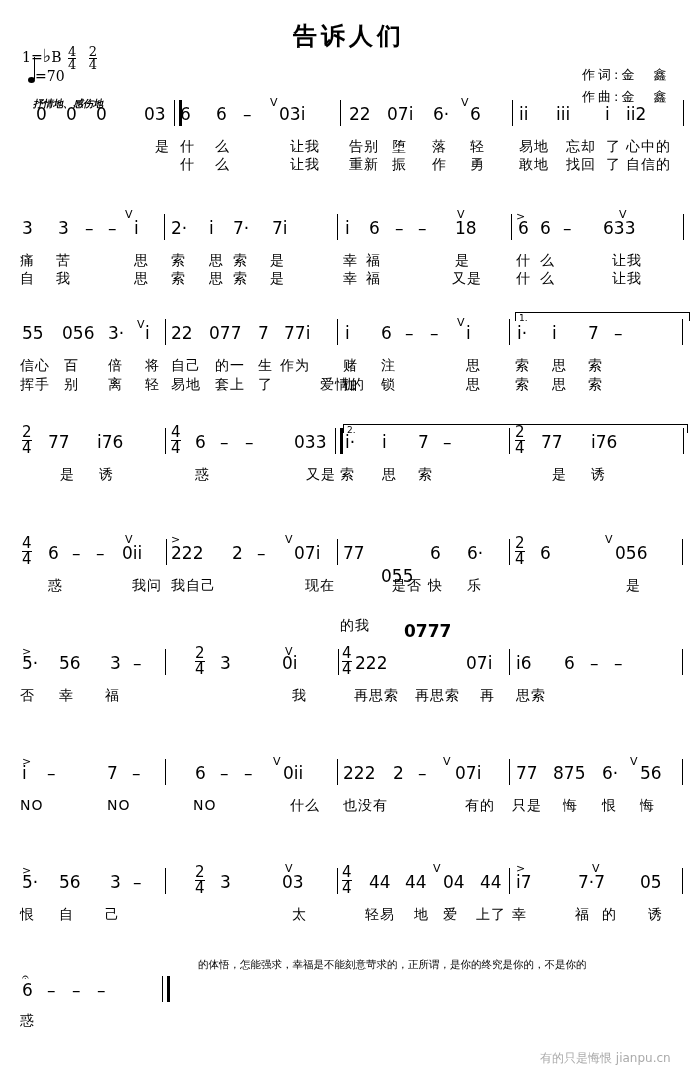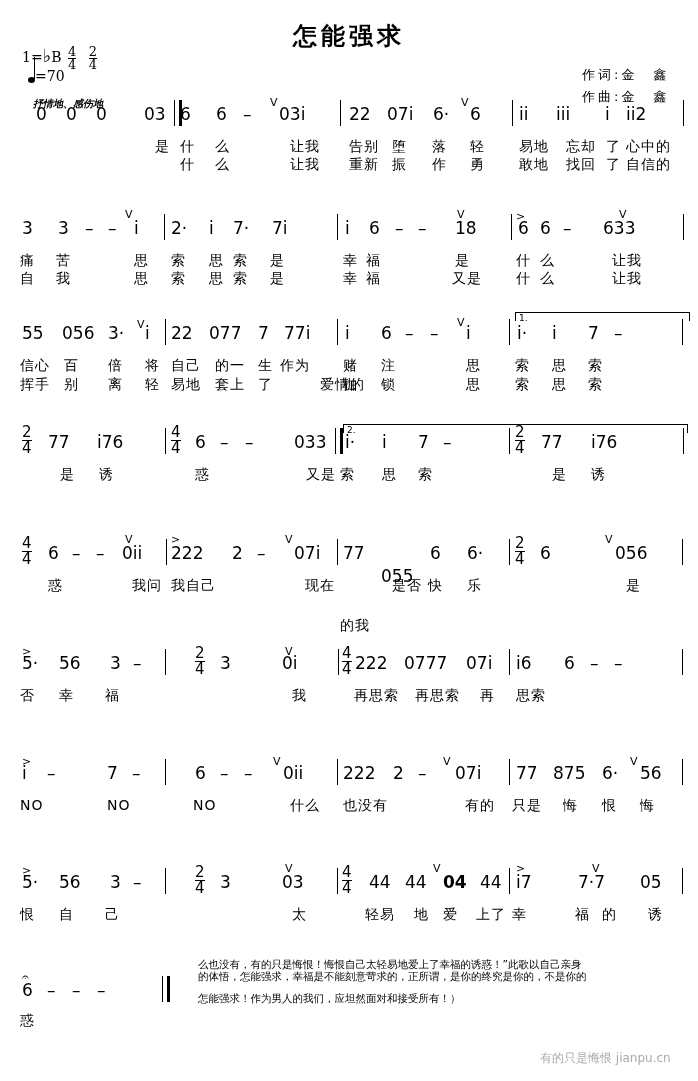--- a/index.html
+++ b/index.html
@@ -25,21 +25,21 @@
   .volta.r{border-right:1px solid #000;}
   .wm{position:absolute;font-size:12px;color:#aaa;font-family:"DejaVu Sans",sans-serif;}
   .ts{position:absolute;font-size:15px;line-height:15px;text-align:center;font-family:"DejaVu Sans",sans-serif;}
   .ts span{display:block;}
   .ts .top{border-bottom:1px solid #000;}
   .fermata{position:absolute;font-size:12px;}
 </style>
 </head>
 <body>
 
-<div class="abs title">怎能强求</div>
+<div class="abs title">告诉人们</div>
 
 <div class="abs key">
   <span>1=</span><span class="flat">♭</span><span>B</span>
   <span class="frac"><span class="top">4</span><span>4</span></span>
   <span class="frac" style="margin-left:8px"><span class="top">2</span><span>4</span></span>
 </div>
 
 <div class="abs tempo">
   <span class="note-icon"></span><span>=70</span>
 </div>
@@ -273,21 +273,21 @@
       <span class="top">2</span>
       <span>4</span>
     </div>
     <div class="abs n" style="left: 22px; top: 653px;">5·</div>
     <div class="abs n" style="left: 59px; top: 653px;">56</div>
     <div class="abs n" style="left: 110px; top: 653px;">3</div>
     <div class="abs n" style="left: 133px; top: 653px;">–</div>
     <div class="abs n" style="left: 220px; top: 653px;">3</div>
     <div class="abs n" style="left: 282px; top: 653px;">0i</div>
     <div class="abs n" style="left: 355px; top: 653px;">222</div>
-    <div class="abs n" style="left: 404px; top: 653px;">0777</div>
+    <div class="abs n" style="left: 404px; top: 621px; font-weight: bold;">0777</div>
     <div class="abs n" style="left: 466px; top: 653px;">07i</div>
     <div class="abs n" style="left: 516px; top: 653px;">i6</div>
     <div class="abs n" style="left: 564px; top: 653px;">6</div>
     <div class="abs n" style="left: 590px; top: 653px;">–</div>
     <div class="abs n" style="left: 614px; top: 653px;">–</div>
     <div class="abs l" style="left: 20px; top: 687px;">否</div>
     <div class="abs l" style="left: 59px; top: 687px;">幸</div>
     <div class="abs l" style="left: 105px; top: 687px;">福</div>
     <div class="abs l" style="left: 292px; top: 687px;">我</div>
     <div class="abs l" style="left: 354px; top: 687px;">再思索</div>
@@ -343,21 +343,21 @@
     <div class="bar" style="left: 509px; top: 759px; height: 26px;"></div>
     <div class="bar" style="left: 682px; top: 759px; height: 26px;"></div>
     <div class="abs n" style="left: 22px; top: 872px;">5·</div>
     <div class="abs n" style="left: 59px; top: 872px;">56</div>
     <div class="abs n" style="left: 110px; top: 872px;">3</div>
     <div class="abs n" style="left: 133px; top: 872px;">–</div>
     <div class="abs n" style="left: 220px; top: 872px;">3</div>
     <div class="abs n" style="left: 282px; top: 872px;">03</div>
     <div class="abs n" style="left: 369px; top: 872px;">44</div>
     <div class="abs n" style="left: 405px; top: 872px;">44</div>
-    <div class="abs n" style="left: 443px; top: 872px; font-weight: bold;">04</div>
+    <div class="abs n" style="left: 443px; top: 872px;">04</div>
     <div class="abs n" style="left: 480px; top: 872px;">44</div>
     <div class="abs n" style="left: 516px; top: 872px;">i7</div>
     <div class="abs n" style="left: 578px; top: 872px;">7·7</div>
     <div class="abs n" style="left: 640px; top: 872px;">05</div>
     <div class="abs l" style="left: 20px; top: 906px;">恨</div>
     <div class="abs l" style="left: 59px; top: 906px;">自</div>
     <div class="abs l" style="left: 105px; top: 906px;">己</div>
     <div class="abs l" style="left: 292px; top: 906px;">太</div>
     <div class="abs l" style="left: 365px; top: 906px;">轻易</div>
     <div class="abs l" style="left: 414px; top: 906px;">地</div>
@@ -388,20 +388,18 @@
     <div class="abs n" style="left: 47px; top: 980px;">–</div>
     <div class="abs n" style="left: 72px; top: 980px;">–</div>
     <div class="abs n" style="left: 97px; top: 980px;">–</div>
     <div class="abs l" style="left: 20px; top: 1012px;">惑</div>
     <div class="dbar" style="left: 162px; top: 976px; height: 26px;"></div>
     <div class="volta r" style="left: 515px; top: 312px; width: 170px;">1.</div>
     <div class="volta r" style="left: 343px; top: 424px; width: 340px;">2.</div>
   </div>
 
 <div class="abs" style="left:198px;top:958px;width:480px;font-size:10.5px;line-height:12px;font-family:'DejaVu Sans',sans-serif;white-space:normal;">
-  <div>么也没有，有的只是悔恨！悔恨自己太轻易地爱上了幸福的诱惑！”此歌以自己亲身</div>
   <div>的体悟，怎能强求，幸福是不能刻意苛求的，正所谓，是你的终究是你的，不是你的</div>
-  <div style="margin-top:10px">怎能强求！作为男人的我们，应坦然面对和接受所有！）</div>
 </div>
 
 <div class="fermata" style="left:22px;top:970px">𝄐</div>
 
 <div class="wm" style="left:540px;top:1050px">有的只是悔恨 jianpu.cn</div>
 
 </body></html>

